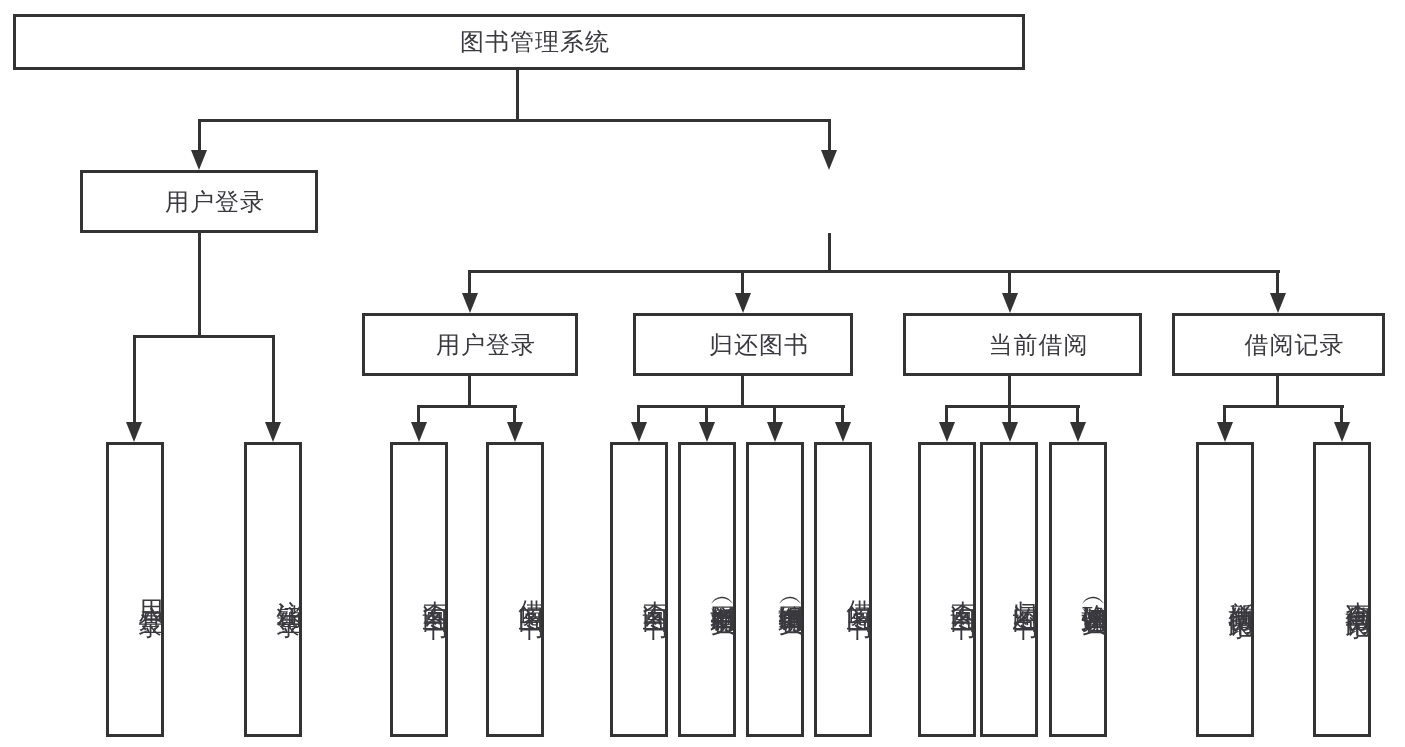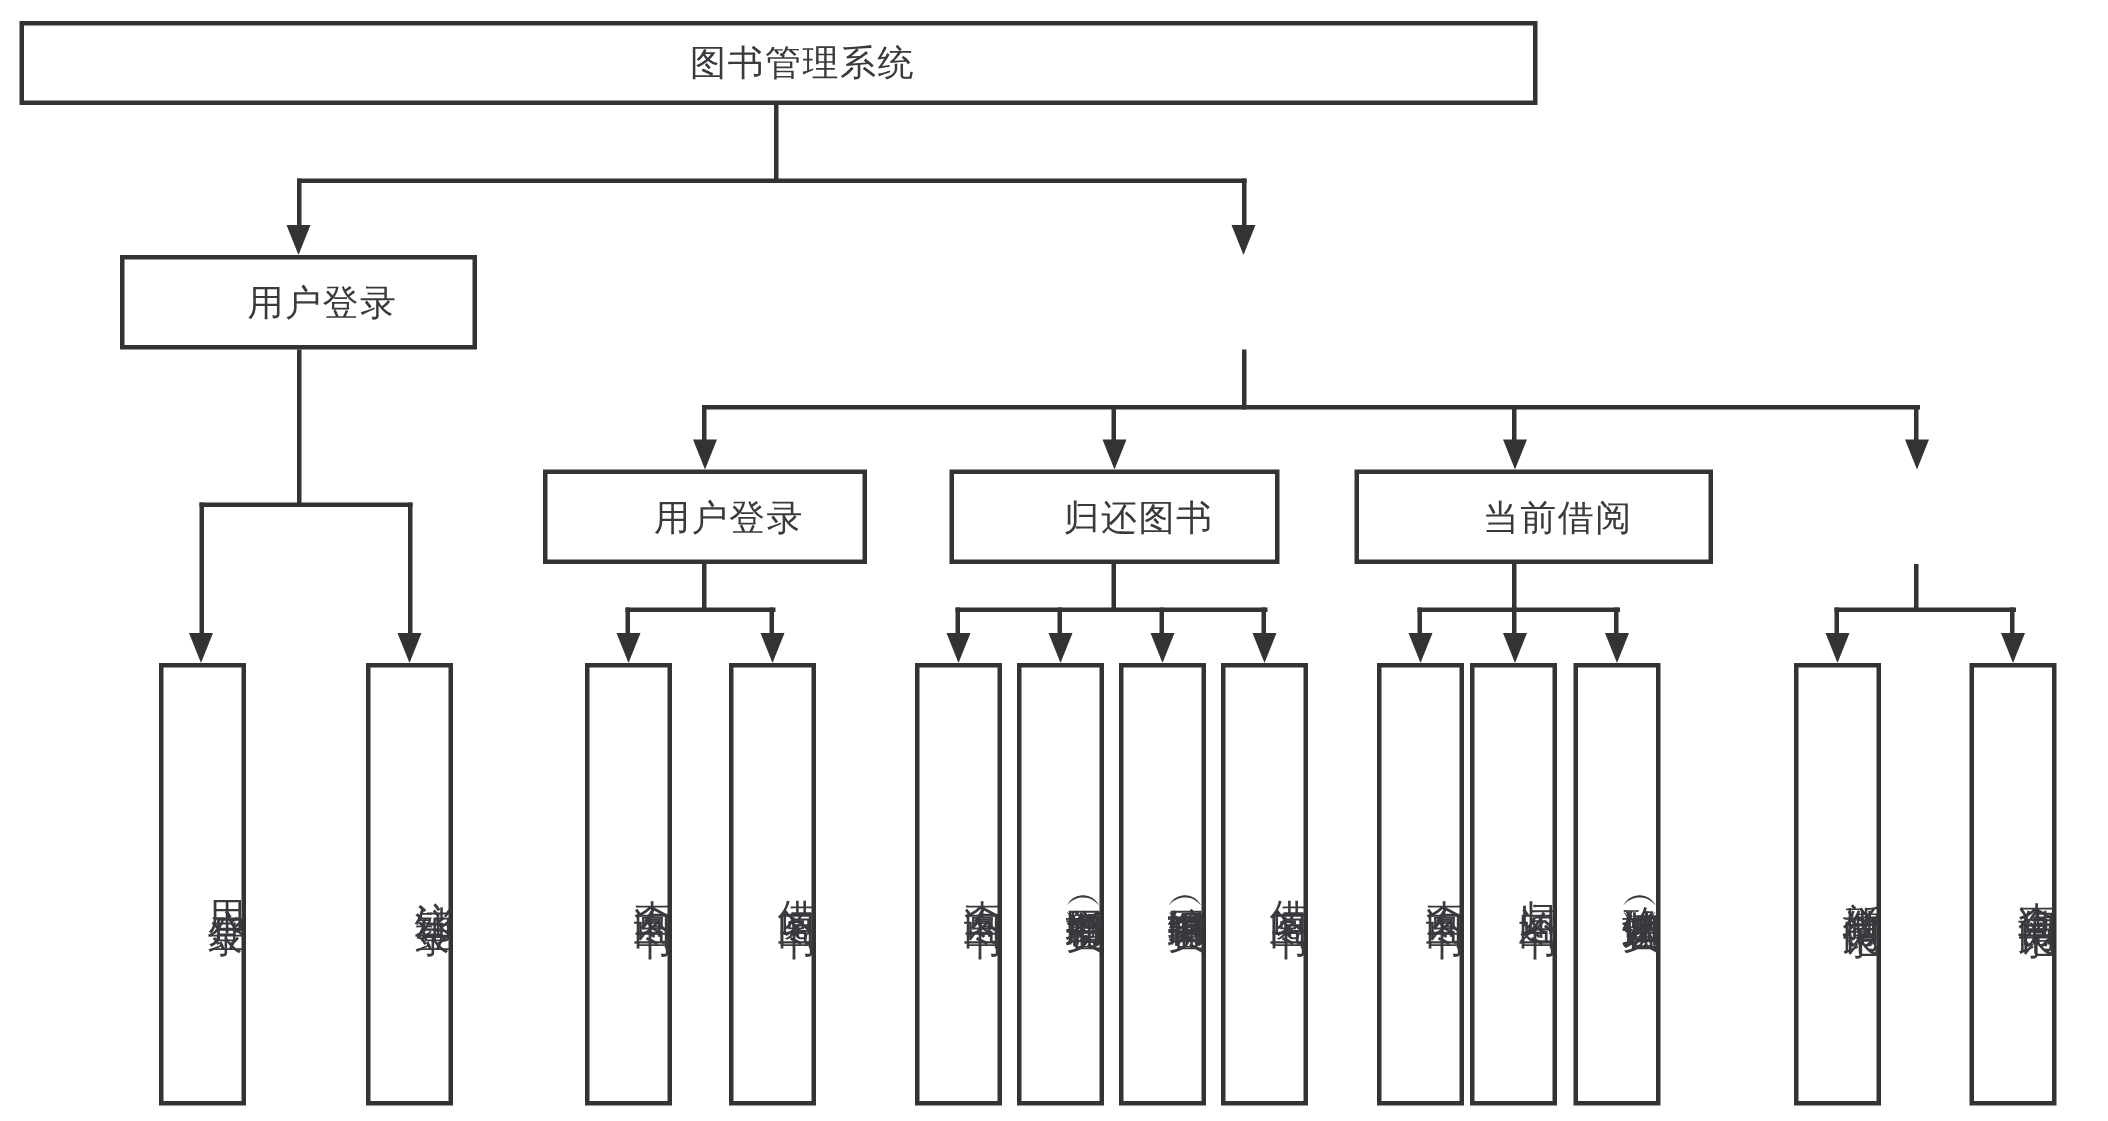--- a/index.html
+++ b/index.html
@@ -79,20 +79,21 @@
   <div class="vline" style="left:1008px;top:270px;height:26px"></div>
   <div class="vline" style="left:1276px;top:270px;height:26px"></div>
   <div class="arrow" style="left:462px;top:293px"></div>
   <div class="arrow" style="left:735px;top:293px"></div>
   <div class="arrow" style="left:1002px;top:293px"></div>
   <div class="arrow" style="left:1270px;top:293px"></div>
 
   <div class="box hbox" style="left:362px;top:313px;width:216px;height:63px">用户登录</div>
   <div class="box hbox" style="left:633px;top:313px;width:220px;height:63px">归还图书</div>
   <div class="box hbox" style="left:903px;top:313px;width:239px;height:63px">当前借阅</div>
+  <div class="box hbox" style="left:1172px;top:313px;width:213px;height:63px">借阅记录</div>
 
   <div class="vline" style="left:468px;top:376px;height:31px"></div>
   <div class="hline" style="left:417px;top:405px;width:100px"></div>
   <div class="vline" style="left:417px;top:405px;height:19px"></div>
   <div class="vline" style="left:513px;top:405px;height:19px"></div>
   <div class="arrow" style="left:411px;top:422px"></div>
   <div class="arrow" style="left:507px;top:422px"></div>
 
   <div class="vline" style="left:741px;top:376px;height:31px"></div>
   <div class="hline" style="left:637px;top:405px;width:208px"></div>

